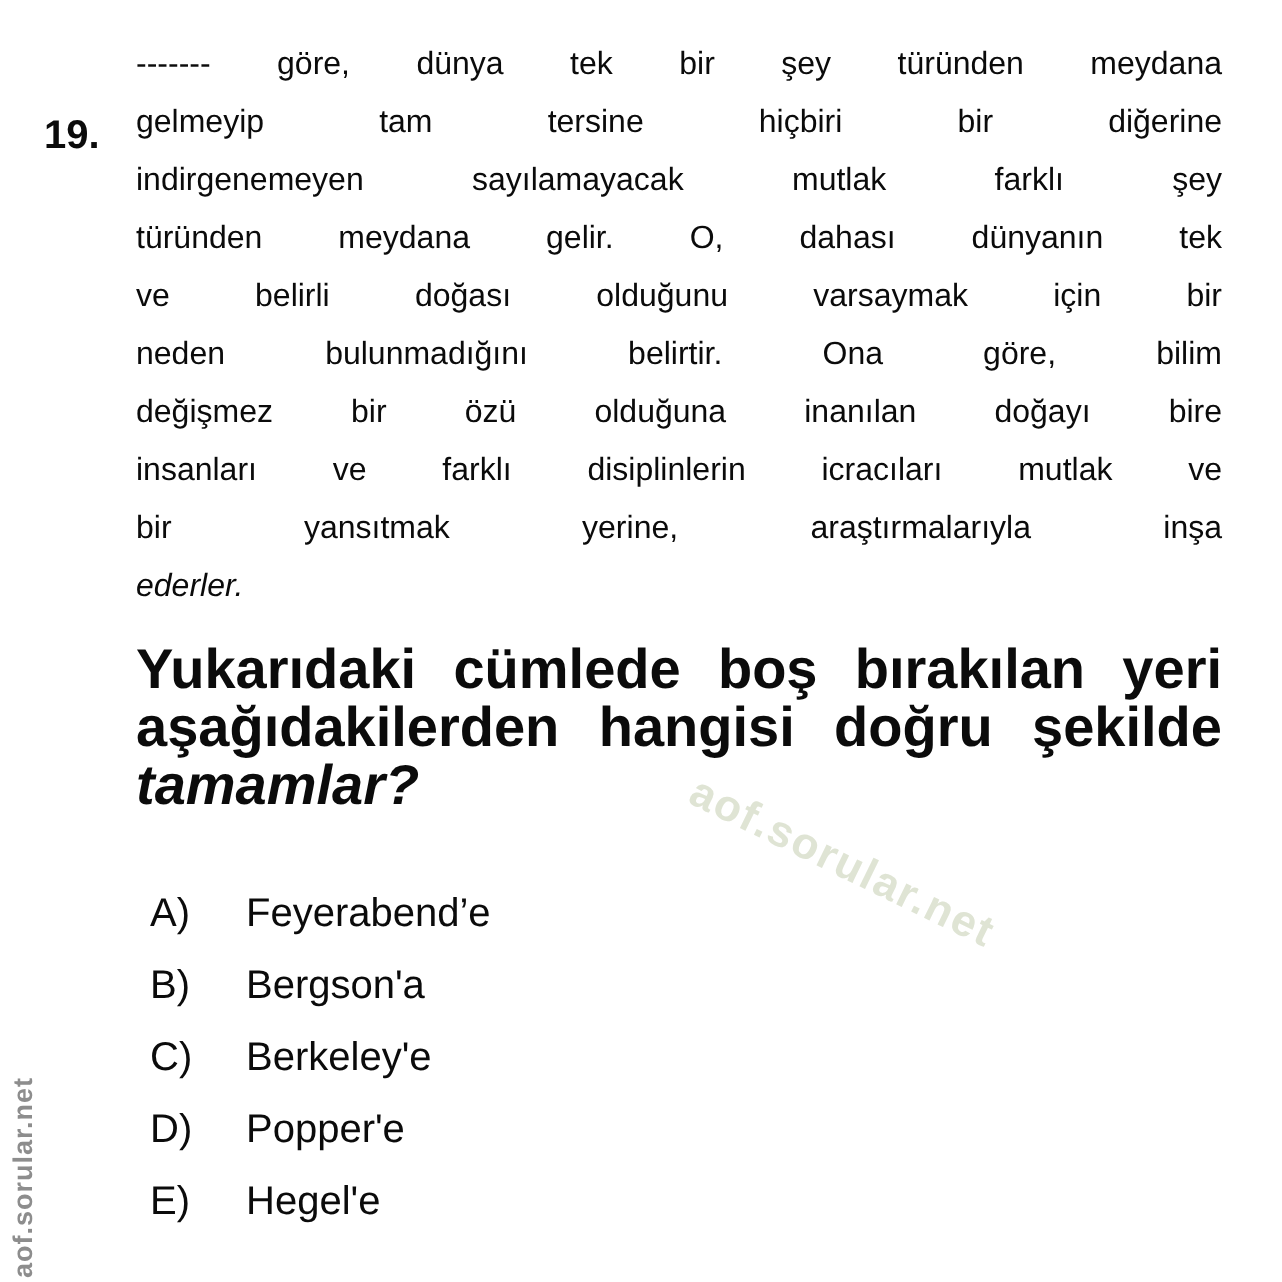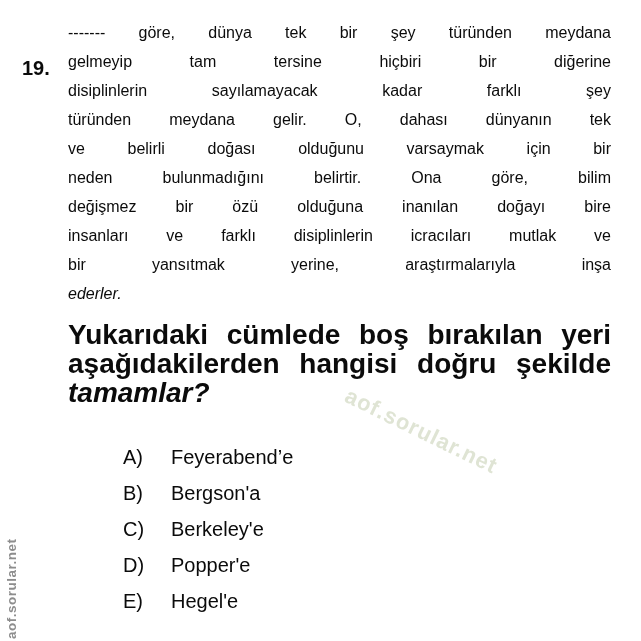--- a/index.html
+++ b/index.html
@@ -79,39 +79,38 @@
     font-weight: bold;
     z-index: 1;
   }
   
   .options {
     position: absolute;
     left: 75px;
     top: 443px;
     font-size: 20px;
     z-index: 1;
-    margin-left: 48px;
   }
   .option { height: 36px; line-height: 29px; }
   .option .letter { display: inline-block; width: 48px; }
 </style>
 </head>
 <body>
 
 <div class="page">
 
   <div class="wm-diagonal">aof.sorular.net</div>
   <div class="wm-vertical">aof.sorular.net</div>
 
   <div class="qnum">19.</div>
 
   <div class="para">
     <div class="jline">------- göre, dünya tek bir şey türünden meydana</div>
     <div class="jline">gelmeyip tam tersine hiçbiri bir diğerine</div>
-    <div class="jline">disiplinlerin sayılamayacak kadar farklı şey</div>
+    <div class="jline">indirgenemeyen sayılamayacak mutlak farklı şey</div>
     <div class="jline">türünden meydana gelir. O, dahası dünyanın tek</div>
     <div class="jline">ve belirli doğası olduğunu varsaymak için bir</div>
     <div class="jline">neden bulunmadığını belirtir. Ona göre, bilim</div>
     <div class="jline">değişmez bir özü olduğuna inanılan doğayı bire</div>
     <div class="jline">insanları ve farklı disiplinlerin icracıları mutlak ve</div>
     <div class="jline">bir yansıtmak yerine, araştırmalarıyla inşa</div>
     <div class="pline">ederler.</div>
   </div>
 
   <div class="stem">

